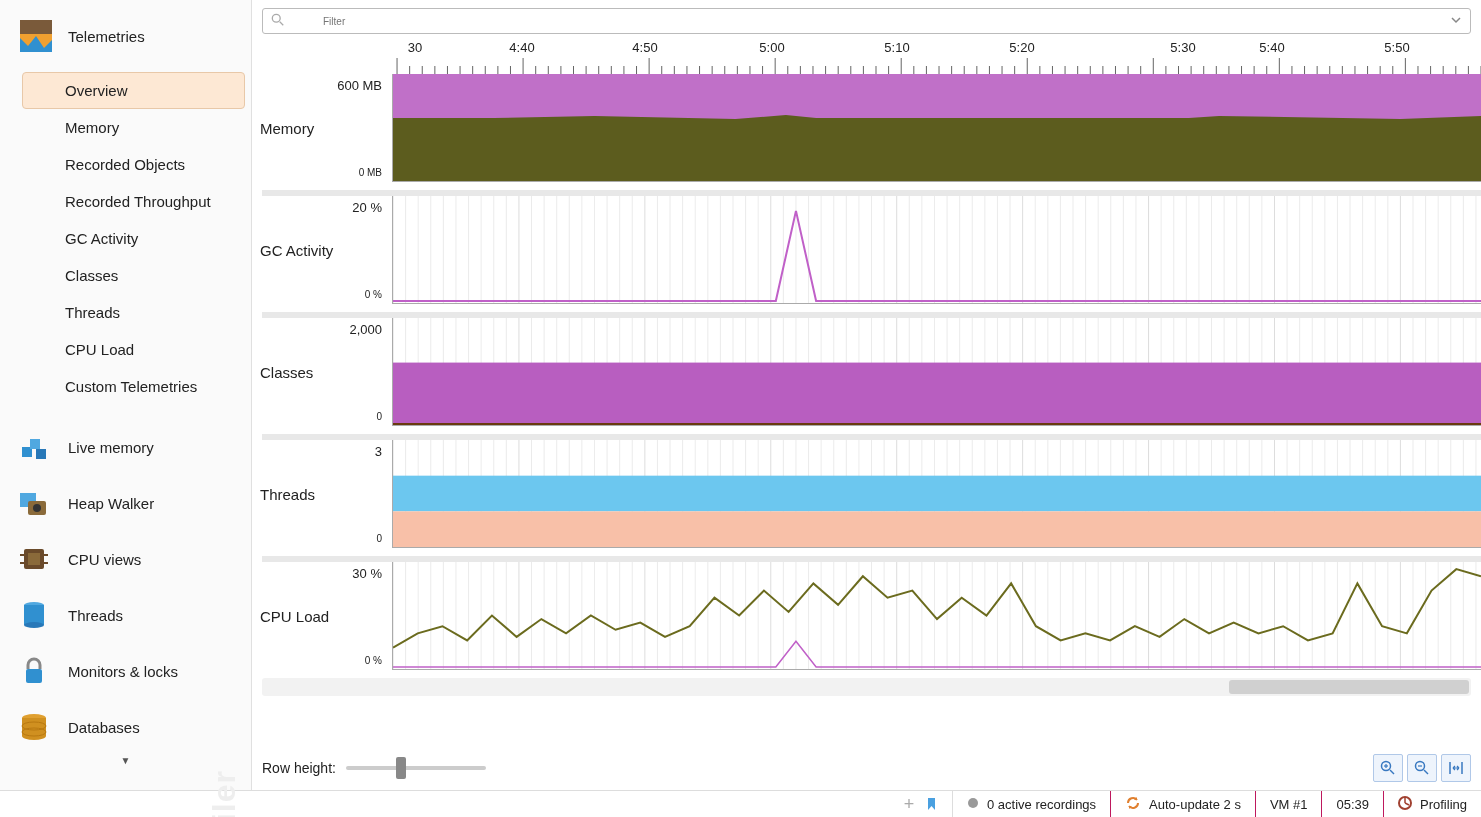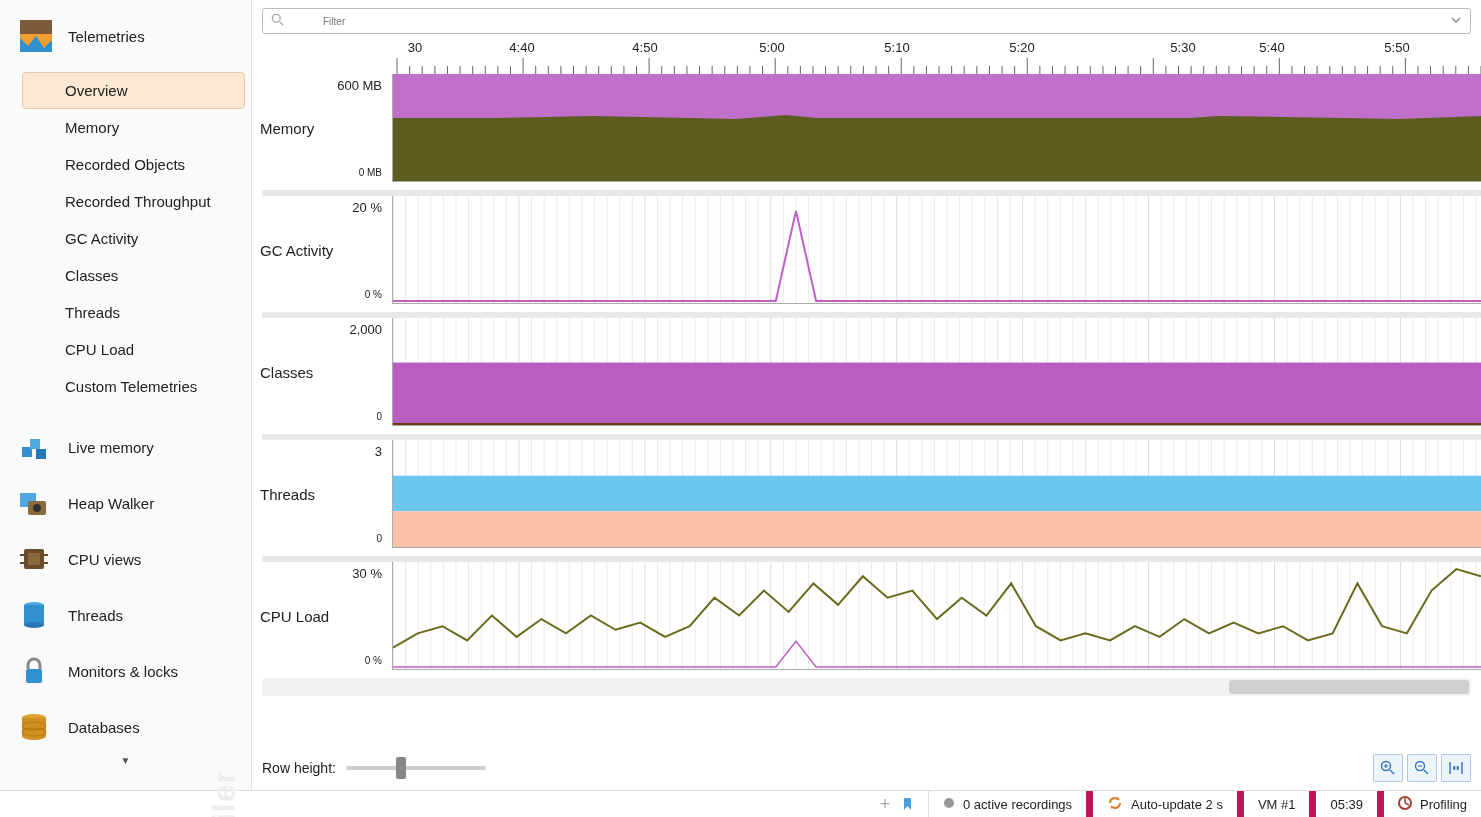--- a/index.html
+++ b/index.html
@@ -40,21 +40,21 @@
 .hscroll .thumb { position: absolute; right: 2px; top: 2px; height: 14px; width: 240px; background: #d0d0d0; border-radius: 3px; }
 
 .bottom-controls { display: flex; align-items: center; padding: 8px 10px; justify-content: space-between; }
 .row-height-ctrl { display: flex; align-items: center; gap: 10px; }
 .slider { width: 140px; height: 4px; background: #ccc; position: relative; border-radius: 2px; }
 .slider .handle { width: 10px; height: 22px; background: #888; position: absolute; top: -9px; left: 50px; border-radius: 2px; }
 .zoom-buttons { display: flex; gap: 4px; }
 .zoom-btn { width: 30px; height: 28px; border: 1px solid #b0c8e8; background: #eef4fc; display: flex; align-items: center; justify-content: center; cursor: pointer; border-radius: 2px; }
 
 .statusbar { height: 27px; border-top: 1px solid #ddd; display: flex; align-items: center; font-size: 13px; justify-content: flex-end; background: #fff; }
-.status-item { padding: 0 14px; border-left: 7px solid #be185d; height: 100%; display: flex; align-items: center; gap: 8px; }
+.status-item { padding: 0 14px; border-left: 1px solid #be185d; height: 100%; display: flex; align-items: center; gap: 8px; }
 .status-item.first { border-left: 1px solid #ddd; }
 .status-icons { display: flex; gap: 6px; padding: 0 10px; }
 .sicon { width: 18px; height: 18px; display: flex; align-items: center; justify-content: center; }
 
 .sidebar-dropdown-arrow { text-align: center; color: #555; font-size: 10px; padding-bottom: 2px; }
 </style>
 </head>
 <body>
 
 <div class="container">

